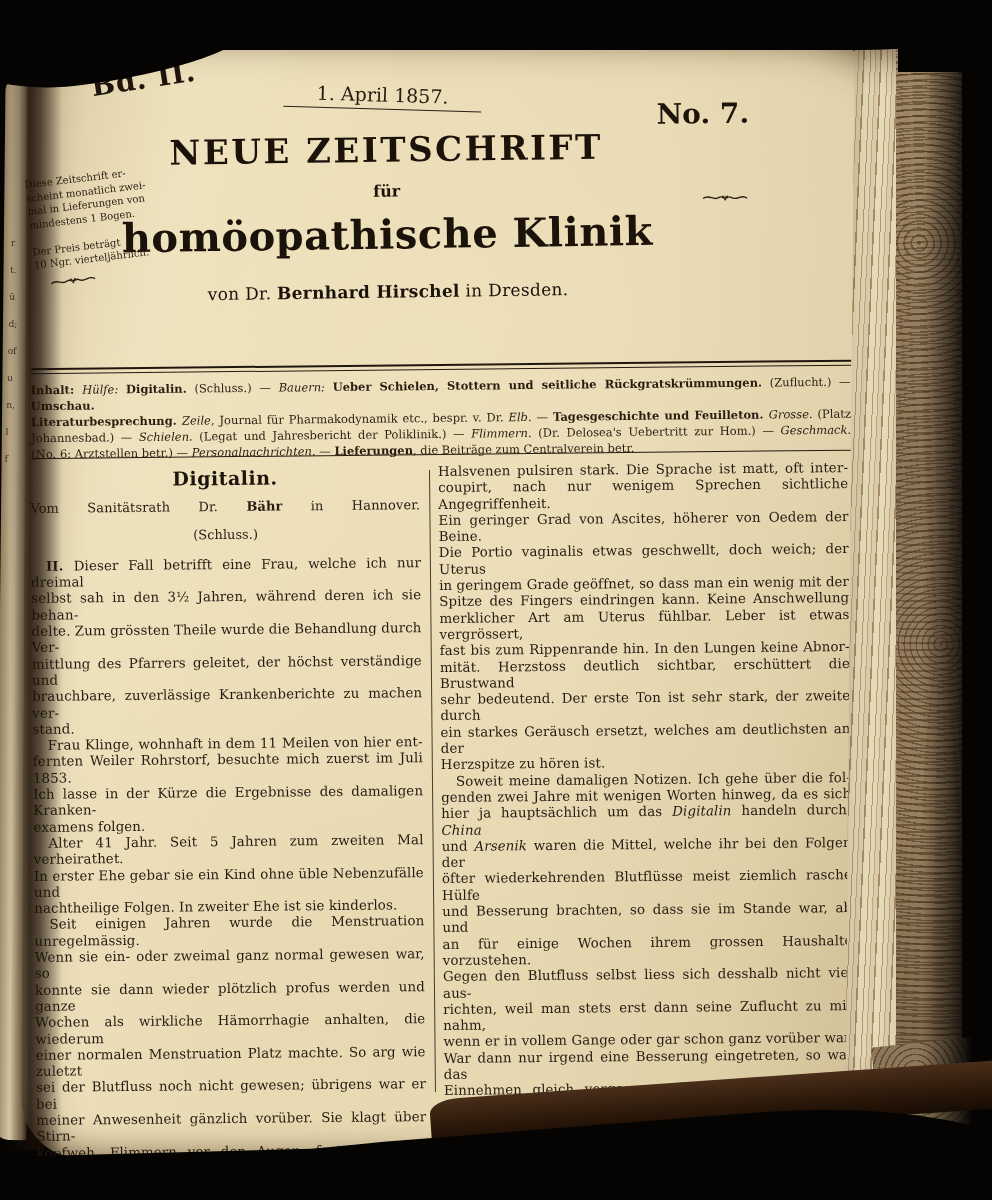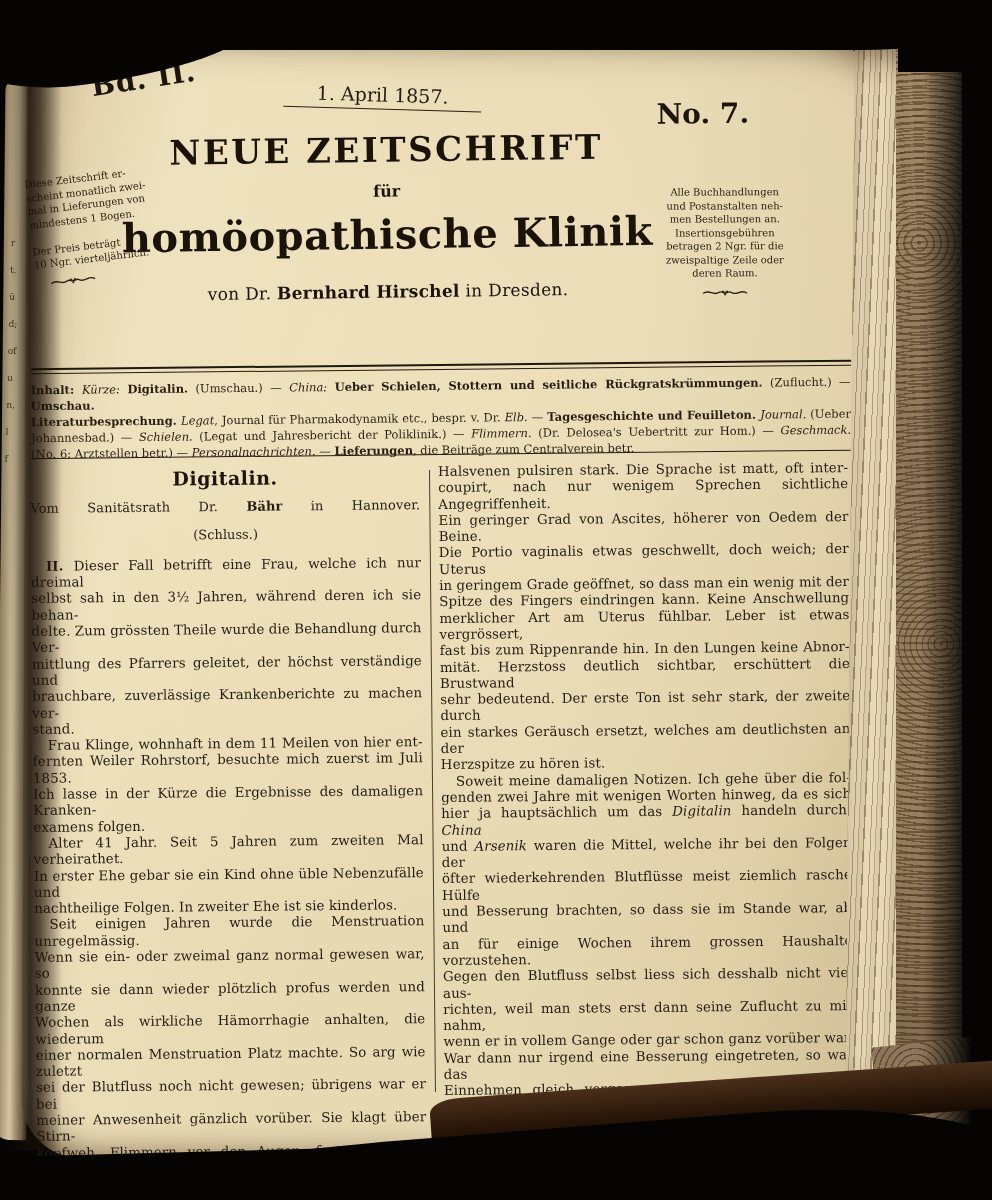--- a/index.html
+++ b/index.html
@@ -138,42 +138,33 @@
         </div>
       <svg class="flourish" width="46" height="10" viewBox="0 0 46 10">
         <path d="M1 6 C7 1 11 9 17 5 C20 3 22 7 23 5 C24 7 26 3 29 5 C35 9 39 1 45 6" stroke="#2b2013" stroke-width="1.4" fill="none"></path>
         <circle cx="21" cy="4" r="1" fill="#2b2013"></circle>
           <circle cx="25" cy="4" r="1" fill="#2b2013"></circle>
           <circle cx="23" cy="7" r="1" fill="#2b2013"></circle>
       </svg>
     </div>
 
     <div class="abs note note-right">
-      <div>
-          <div class="tl">Alle Buchhandlungen</div>
-          <div class="tl">und Postanstalten neh-</div>
-          <div class="tl">men Bestellungen an.</div>
-          <div class="tl">Insertionsgebühren</div>
-          <div class="tl">betragen 2 Ngr. für die</div>
-          <div class="tl">zweispaltige Zeile oder</div>
-          <div class="tl">deren Raum.</div>
-        </div>
       <svg class="flourish" width="46" height="10" viewBox="0 0 46 10">
         <path d="M1 6 C7 1 11 9 17 5 C20 3 22 7 23 5 C24 7 26 3 29 5 C35 9 39 1 45 6" stroke="#2b2013" stroke-width="1.4" fill="none"></path>
         <circle cx="21" cy="4" r="1" fill="#2b2013"></circle>
           <circle cx="25" cy="4" r="1" fill="#2b2013"></circle>
           <circle cx="23" cy="7" r="1" fill="#2b2013"></circle>
       </svg>
     </div>
 
     <div class="abs double-rule"></div>
 
     <div class="abs inhalt">
-        <div class="tl"><span class="bb">Inhalt: </span><span class="ii">Kürze: </span><span class="bb">Digitalin.</span><span> (Umschau.) — </span><span class="ii">China: </span><span class="bb">Ueber Schielen, Stottern und seitliche Rückgratskrümmungen.</span><span> (Zuflucht.) — </span><span class="bb">Umschau.</span></div>
-        <div class="tl"><span class="bb">Literaturbesprechung. </span><span class="ii">Legat</span><span>, Journal für Pharmakodynamik etc., bespr. v. Dr. </span><span class="ii">Elb</span><span>. — </span><span class="bb">Tagesgeschichte und Feuilleton. </span><span class="ii">Journal.</span><span> (Ueber</span></div>
+        <div class="tl"><span class="bb">Inhalt: </span><span class="ii">Hülfe: </span><span class="bb">Digitalin.</span><span> (Schluss.) — </span><span class="ii">Bauern: </span><span class="bb">Ueber Schielen, Stottern und seitliche Rückgratskrümmungen.</span><span> (Zuflucht.) — </span><span class="bb">Umschau.</span></div>
+        <div class="tl"><span class="bb">Literaturbesprechung. </span><span class="ii">Zeile</span><span>, Journal für Pharmakodynamik etc., bespr. v. Dr. </span><span class="ii">Elb</span><span>. — </span><span class="bb">Tagesgeschichte und Feuilleton. </span><span class="ii">Grosse.</span><span> (Platz</span></div>
         <div class="tl"><span>Johannesbad.) — </span><span class="ii">Schielen.</span><span> (Legat und Jahresbericht der Poliklinik.) — </span><span class="ii">Flimmern.</span><span> (Dr. Delosea's Uebertritt zur Hom.) — </span><span class="ii">Geschmack.</span></div>
         <div class="tl end"><span>(No. 6: Arztstellen betr.) — </span><span class="ii">Personalnachrichten.</span><span> — </span><span class="bb">Lieferungen</span><span>, die Beiträge zum Centralverein betr.</span></div>
       </div>
 
     <div class="abs inhalt-rule"></div>
 
     <div class="abs columns">
       <div class="col-left body-text">
         <div class="art-title">Digitalin.</div>
         <div class="art-author">

